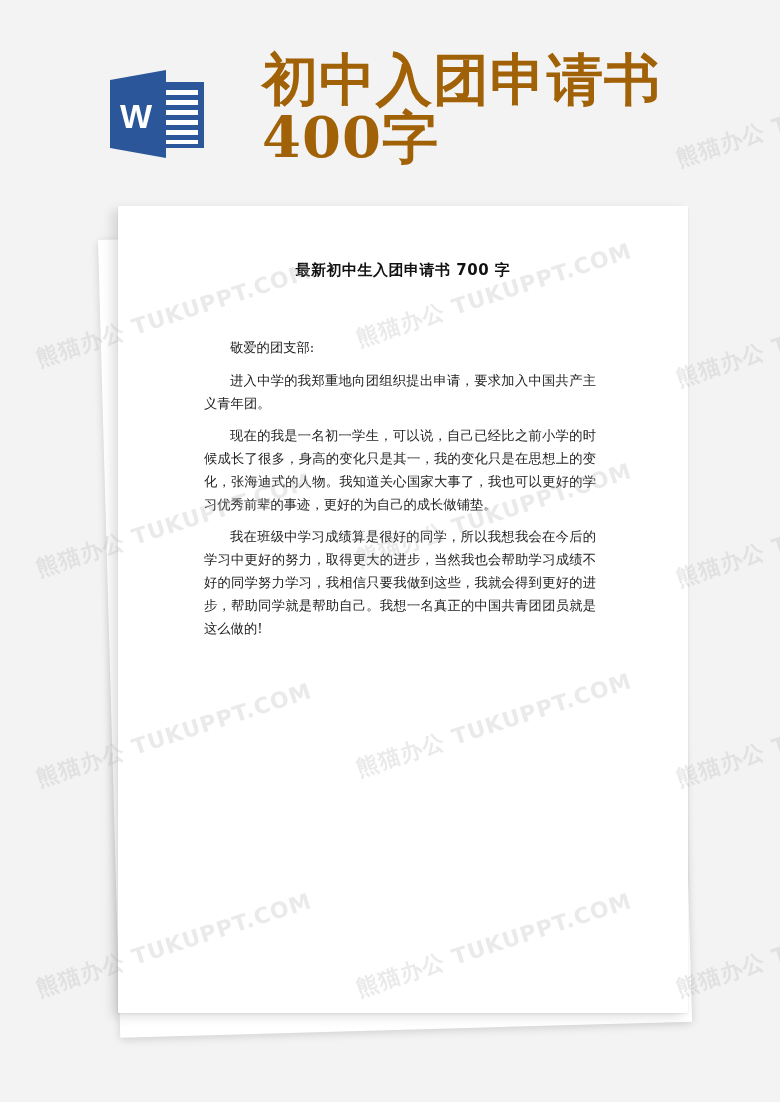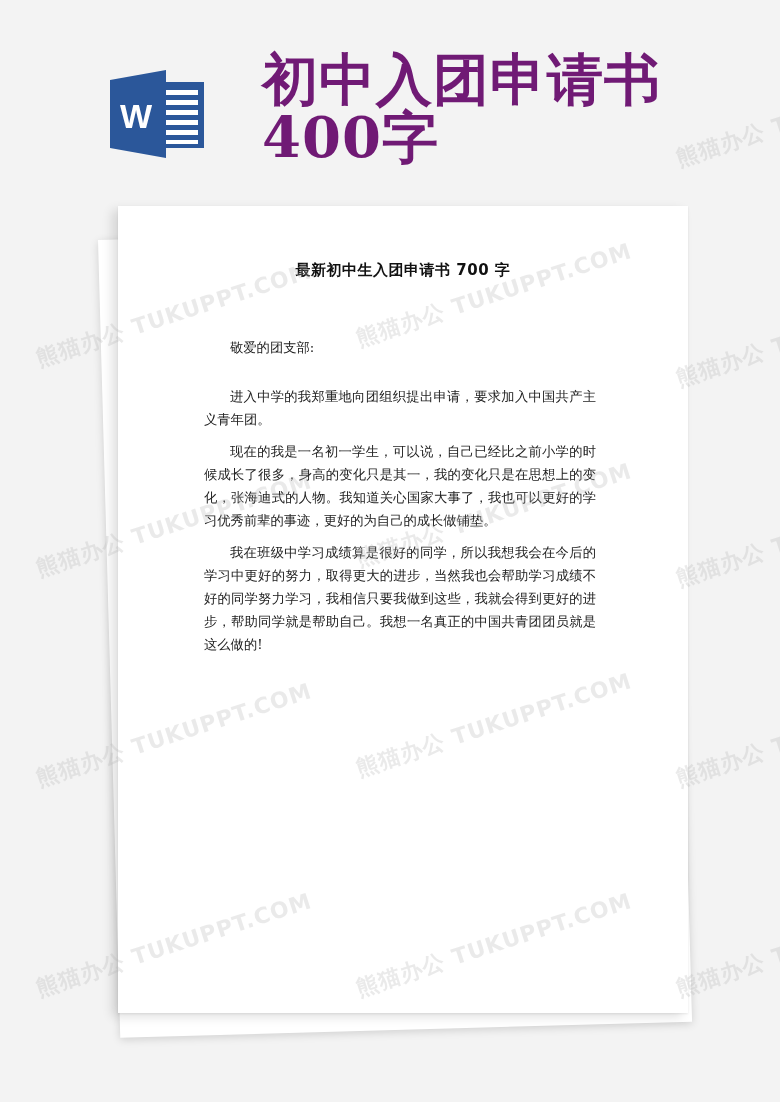--- a/index.html
+++ b/index.html
@@ -6,21 +6,21 @@
   body {
     width: 780px; height: 1102px; overflow: hidden;
     background: #f3f3f3;
     position: relative;
     font-family: "DejaVu Serif", "Liberation Serif", serif;
   }
   .header { position: absolute; left: 0; top: 0; width: 780px; height: 200px; }
   .word-icon { position: absolute; left: 108px; top: 68px; width: 100px; height: 92px; }
   .doc-title {
     position: absolute; left: 262px; top: 50px; width: 420px;
-    color: #701a75; font-weight: bold; font-size: 56px; line-height: 58px;
+    color: #a16207; font-weight: bold; font-size: 56px; line-height: 58px;
     font-family: "DejaVu Serif", "Liberation Serif", serif;
     letter-spacing: 1px; word-break: break-all;
   }
   .back-page {
     position: absolute; left: 98px; top: 240px; width: 572px; height: 798px;
     background: #ffffff;
     transform: rotate(-1.6deg);
     transform-origin: 0 0;
     box-shadow: 0 2px 8px rgba(0,0,0,0.15);
   }
@@ -32,21 +32,21 @@
   .page-title {
     position: absolute; left: 0; top: 55px; width: 570px; text-align: center;
     font-size: 15px; font-weight: bold; color: #111; letter-spacing: 0.5px;
     font-family: "DejaVu Sans", "Liberation Sans", sans-serif;
   }
   .body-text {
     position: absolute; left: 86px; top: 130px; width: 398px;
     font-size: 13.3px; line-height: 23px; color: #222;
     text-align: justify;
   }
-  .salutation { margin: 0 0 26px 0; text-indent: 26px; }
+  .salutation { margin: 0 0 10px 0; text-indent: 26px; }
   .para { margin: 0 6px 9px 0; text-indent: 26px; }
   .watermark {
     position: absolute; color: rgba(180,180,180,0.28);
     font-size: 22px; font-weight: bold; white-space: nowrap;
     transform: rotate(-18deg); pointer-events: none;
     font-family: "DejaVu Sans", "Liberation Sans", sans-serif;
     letter-spacing: 1px;
   }
 </style>
 </head>

